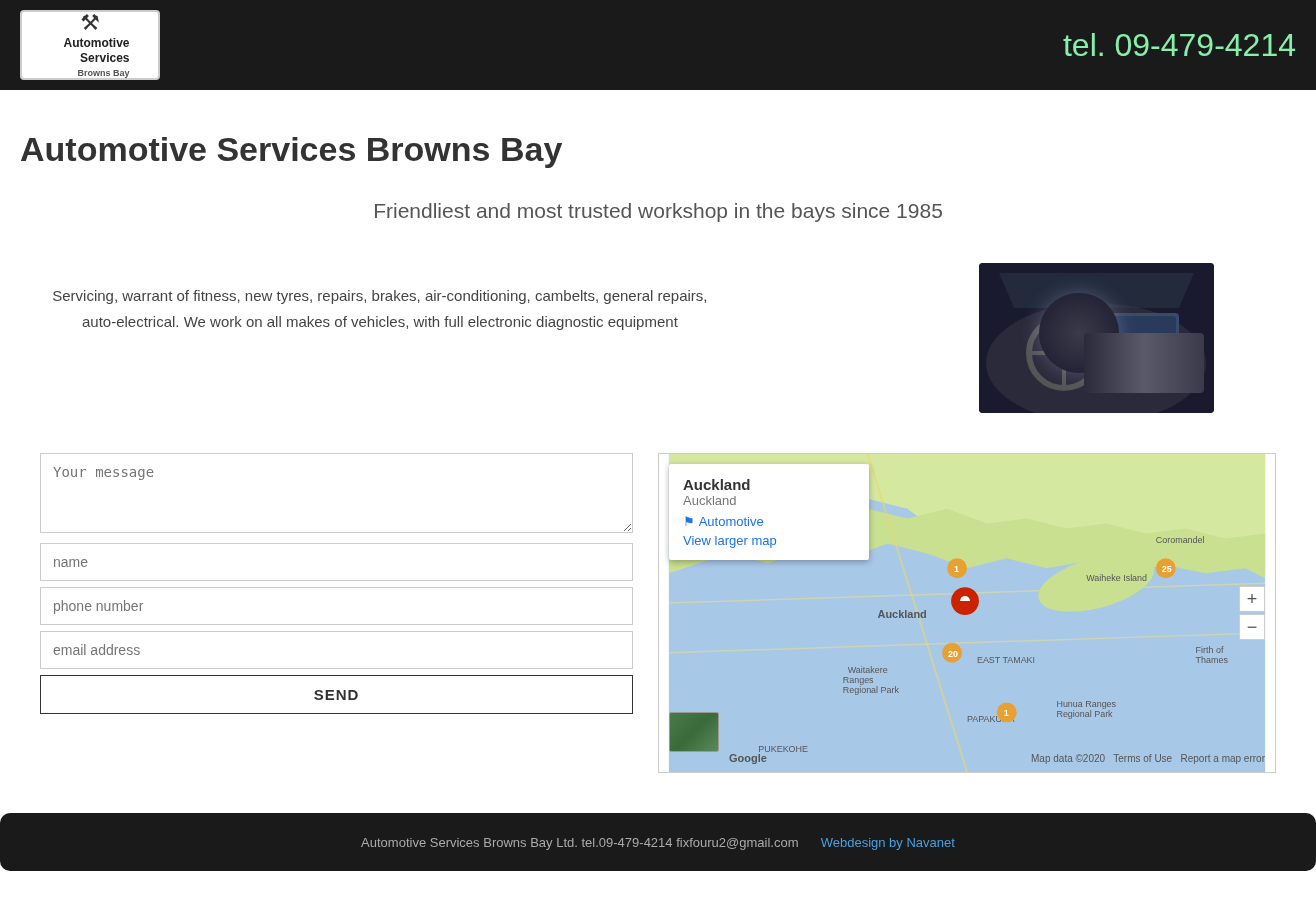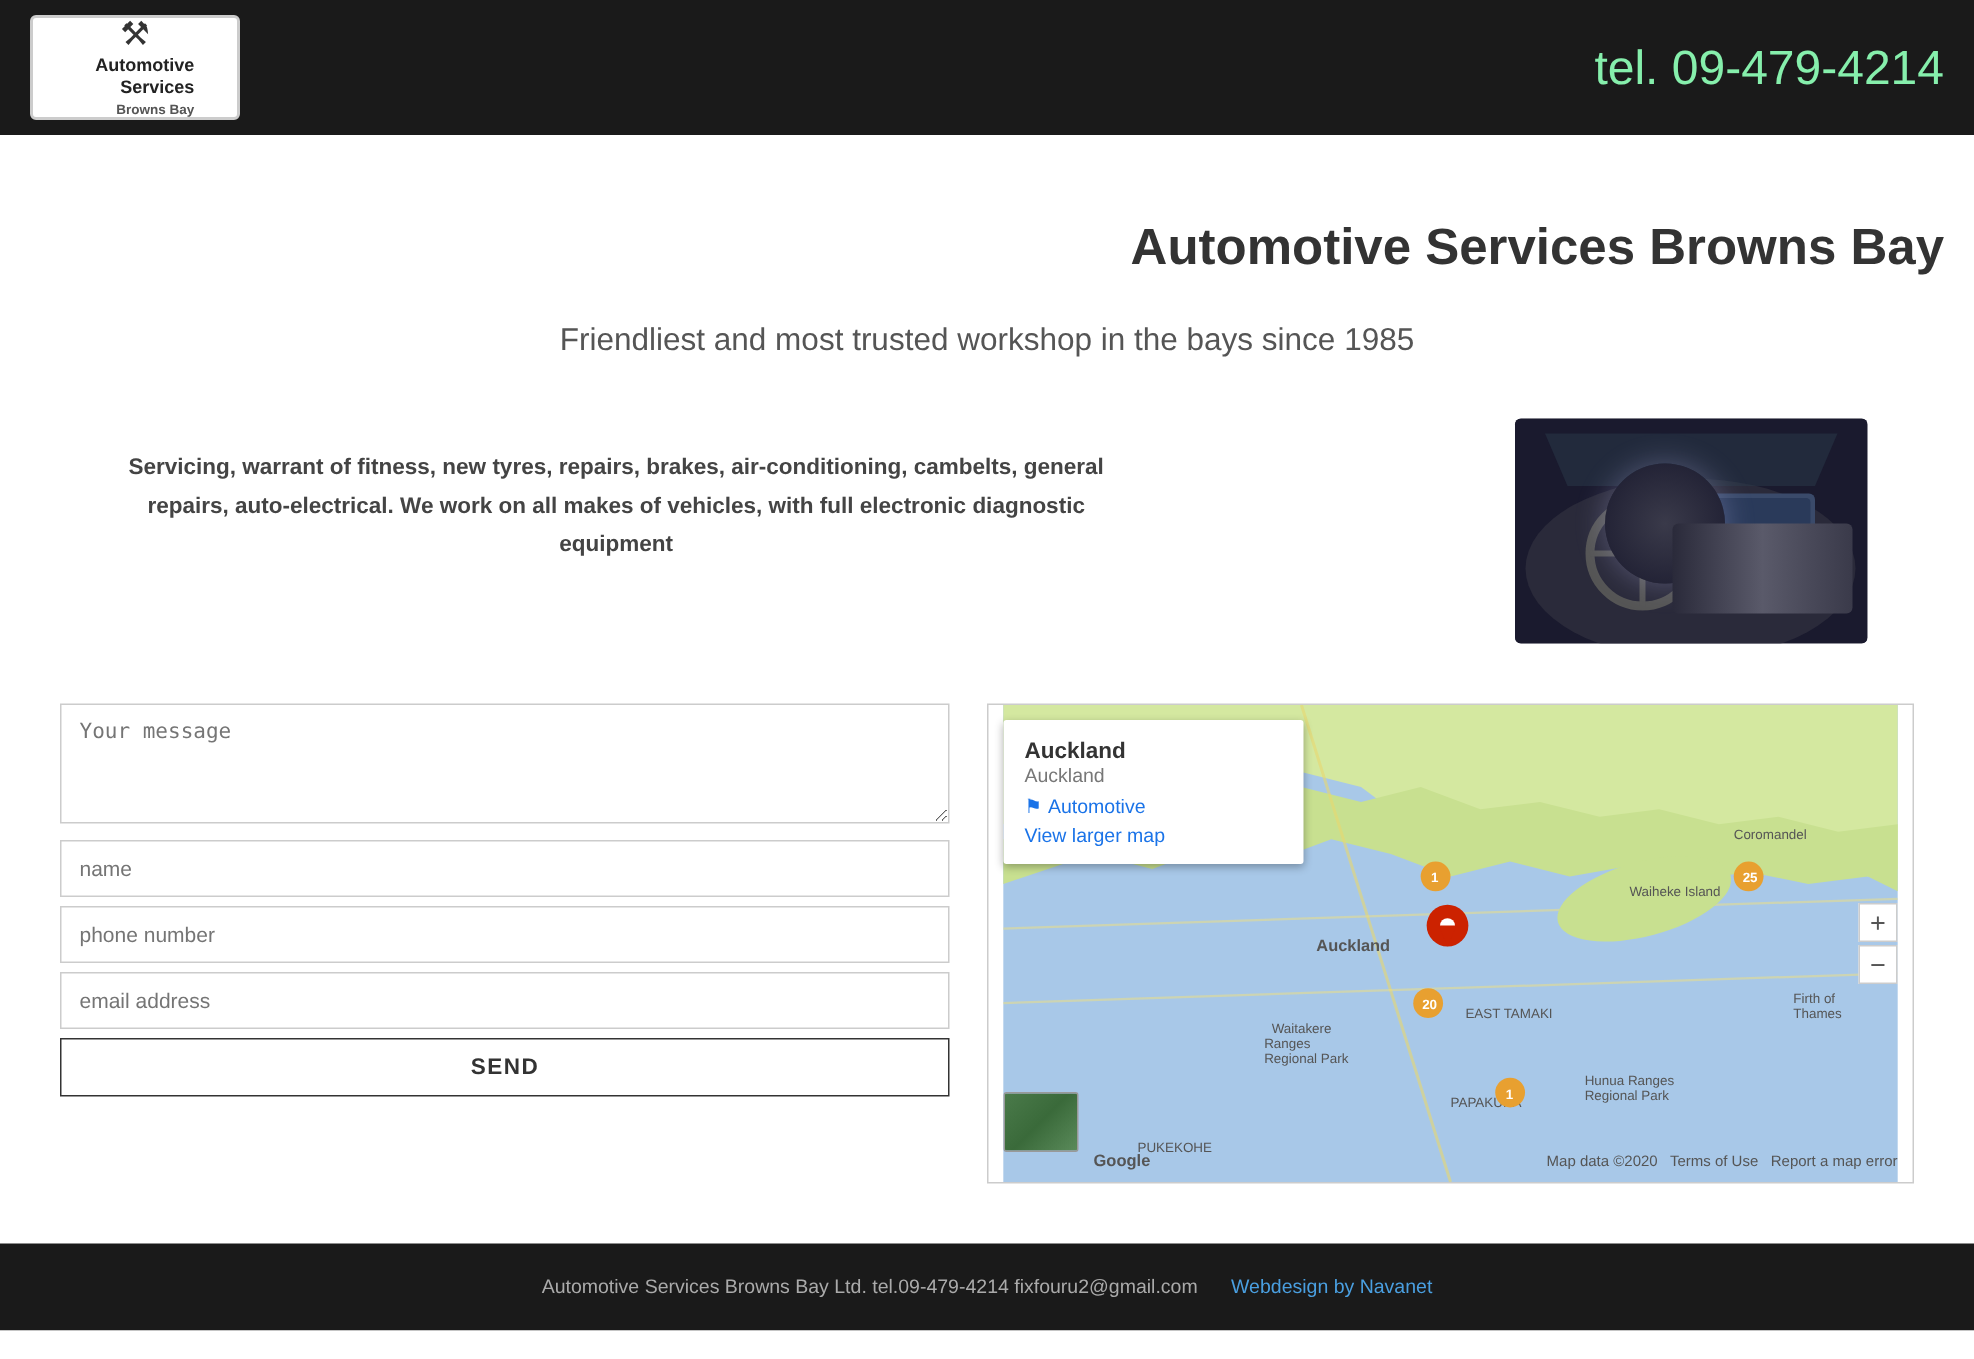--- a/index.html
+++ b/index.html
@@ -51,42 +51,41 @@
       font-size: 32px;
       font-weight: normal;
     }
 
     
     main {
       padding: 0;
     }
 
     .page-title {
-      text-align: right;
+      text-align: left;
       font-size: 34px;
       font-weight: bold;
       color: #333;
-      padding: 56px 20px 20px;
+      padding: 40px 20px 20px;
     }
 
     .tagline {
       text-align: center;
       font-size: 21px;
       color: #555;
       padding: 10px 20px 40px;
     }
 
     .content-section {
       display: flex;
-      justify-content: center;
+      justify-content: flex-start;
       align-items: flex-start;
       padding: 0 40px 40px;
       max-width: 1316px;
       margin: 0 auto;
-      font-weight: bold;
     }
 
     .left-text {
       width: 55%;
       font-size: 15px;
       color: #444;
       line-height: 1.7;
       text-align: center;
       padding-top: 20px;
     }
@@ -274,20 +273,21 @@
       right: 10px;
       font-size: 10px;
       color: #555;
     }
 
     
     footer {
       background: #1a1a1a;
       padding: 20px;
       text-align: center;
+      border-radius: 10px;
     }
     .footer-text {
       color: #aaa;
       font-size: 13px;
     }
     .footer-link {
       color: #4a9fe0;
       font-size: 13px;
       text-decoration: none;
     }

